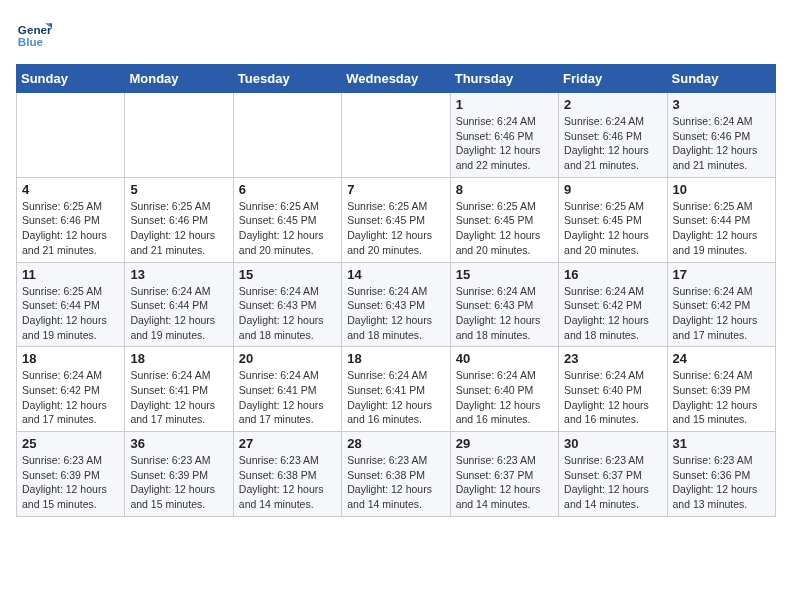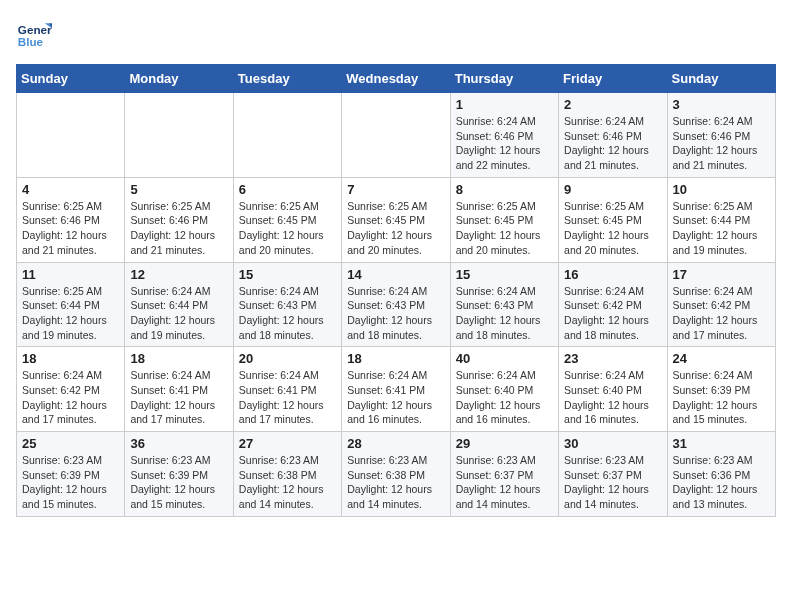--- a/index.html
+++ b/index.html
@@ -163,21 +163,21 @@
           <span class="day-num">10</span>
           <div class="day-info">Sunrise: 6:25 AM<br>Sunset: 6:44 PM<br>Daylight: 12 hours<br>and 19 minutes.</div>
         </td>
       </tr>
       <tr>
         <td>
           <span class="day-num">11</span>
           <div class="day-info">Sunrise: 6:25 AM<br>Sunset: 6:44 PM<br>Daylight: 12 hours<br>and 19 minutes.</div>
         </td>
         <td>
-          <span class="day-num">12</span>
+          <span class="day-num">13</span>
           <div class="day-info">Sunrise: 6:24 AM<br>Sunset: 6:44 PM<br>Daylight: 12 hours<br>and 19 minutes.</div>
         </td>
         <td>
           <span class="day-num">15</span>
           <div class="day-info">Sunrise: 6:24 AM<br>Sunset: 6:43 PM<br>Daylight: 12 hours<br>and 18 minutes.</div>
         </td>
         <td>
           <span class="day-num">14</span>
           <div class="day-info">Sunrise: 6:24 AM<br>Sunset: 6:43 PM<br>Daylight: 12 hours<br>and 18 minutes.</div>
         </td>

